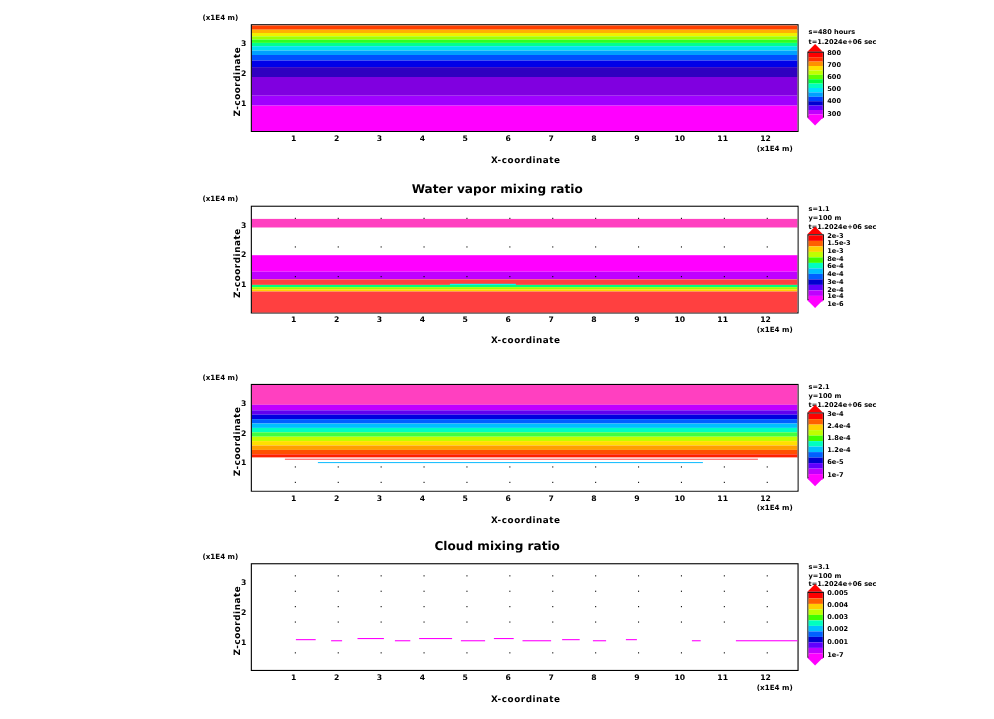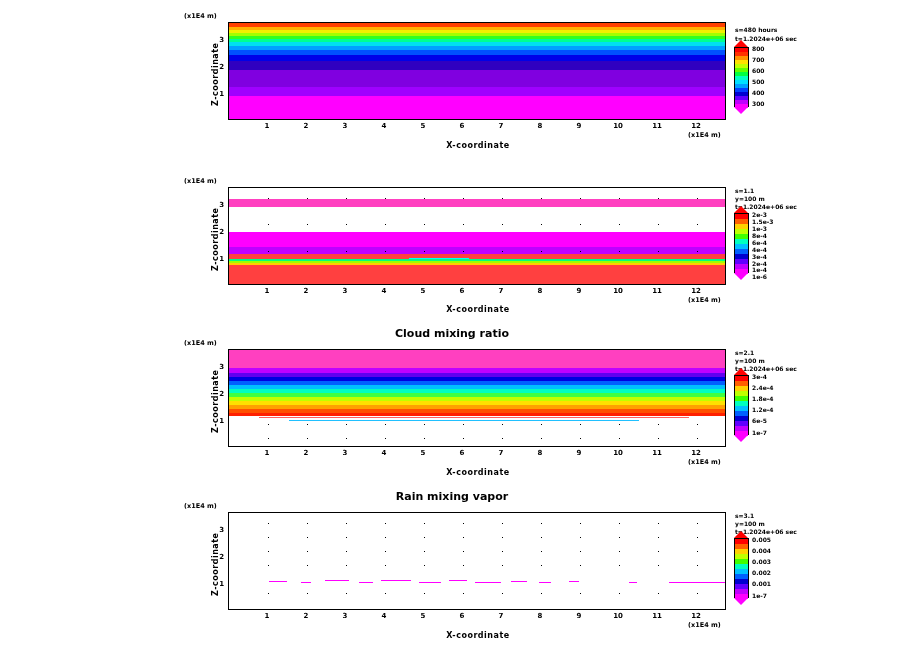--- a/index.html
+++ b/index.html
@@ -86,20 +86,21 @@
   <div class="arrowdn" style="left:734px;top:107px;border-top:7px solid #ff00ff;"></div>
   <div class="cblabel" style="left:752px;top:45px;">800</div>
   <div class="cblabel" style="left:752px;top:56px;">700</div>
   <div class="cblabel" style="left:752px;top:67px;">600</div>
   <div class="cblabel" style="left:752px;top:78px;">500</div>
   <div class="cblabel" style="left:752px;top:89px;">400</div>
   <div class="cblabel" style="left:752px;top:100px;">300</div>
 </div>
 
 <div class="panel" style="top:160px;height:165px;">
+  <div class="title" style="top:5px;">Water vapor mixing ratio</div>
   <div class="unit" style="left:184px;top:17px;">(x1E4 m)</div>
   <div class="plotbox" style="left:228px;top:27px;width:498px;height:98px;">
     <div class="band" style="top:0px;height:11px;background:#ffffff;"></div>
     <div class="band" style="top:11px;height:8px;background:#ff40c0;"></div>
     <div class="band" style="top:19px;height:25px;background:#ffffff;"></div>
     <div class="band" style="top:44px;height:15px;background:#ff00ff;"></div>
     <div class="band" style="top:59px;height:7px;background:#c000ff;"></div>
     <div class="band" style="top:66px;height:5px;background:#ff4040;"></div>
     <div class="band" style="top:71px;height:2px;background:#00ff80;"></div>
     <div class="band" style="top:73px;height:2px;background:#a0ff00;"></div>
@@ -189,21 +190,20 @@
   <div class="cblabel" style="left:752px;top:72px;">8e-4</div>
   <div class="cblabel" style="left:752px;top:79px;">6e-4</div>
   <div class="cblabel" style="left:752px;top:86px;">4e-4</div>
   <div class="cblabel" style="left:752px;top:93px;">3e-4</div>
   <div class="cblabel" style="left:752px;top:100px;">2e-4</div>
   <div class="cblabel" style="left:752px;top:106px;">1e-4</div>
   <div class="cblabel" style="left:752px;top:113px;">1e-6</div>
 </div>
 
 <div class="panel" style="top:325px;height:165px;">
-  <div class="title" style="top:2px;">Cloud mixing ratio</div>
   <div class="unit" style="left:184px;top:14px;">(x1E4 m)</div>
   <div class="plotbox" style="left:228px;top:24px;width:498px;height:98px;">
     <div class="band" style="top:0px;height:18px;background:#ff40c0;"></div>
     <div class="band" style="top:18px;height:5px;background:#c000ff;"></div>
     <div class="band" style="top:23px;height:4px;background:#6000f0;"></div>
     <div class="band" style="top:27px;height:4px;background:#0000e0;"></div>
     <div class="band" style="top:31px;height:4px;background:#0060ff;"></div>
     <div class="band" style="top:35px;height:4px;background:#00c0ff;"></div>
     <div class="band" style="top:39px;height:4px;background:#00ffc0;"></div>
     <div class="band" style="top:43px;height:4px;background:#40ff40;"></div>
@@ -282,21 +282,21 @@
   <div class="arrowdn" style="left:734px;top:110px;border-top:7px solid #ff00ff;"></div>
   <div class="cblabel" style="left:752px;top:48px;">3e-4</div>
   <div class="cblabel" style="left:752px;top:59px;">2.4e-4</div>
   <div class="cblabel" style="left:752px;top:70px;">1.8e-4</div>
   <div class="cblabel" style="left:752px;top:81px;">1.2e-4</div>
   <div class="cblabel" style="left:752px;top:92px;">6e-5</div>
   <div class="cblabel" style="left:752px;top:104px;">1e-7</div>
 </div>
 
 <div class="panel" style="top:488px;height:166px;">
-  <div class="title" style="top:2px;">Rain mixing vapor</div>
+  <div class="title" style="top:2px;">Cloud mixing ratio</div>
   <div class="unit" style="left:184px;top:14px;">(x1E4 m)</div>
   <div class="plotbox" style="left:228px;top:24px;width:498px;height:98px;">
     <div class="cline" style="left:40px;top:68px;width:18px;background:#ff00ff;"></div>
     <div class="cline" style="left:72px;top:69px;width:10px;background:#ff00ff;"></div>
     <div class="cline" style="left:96px;top:67px;width:24px;background:#ff00ff;"></div>
     <div class="cline" style="left:130px;top:69px;width:14px;background:#ff00ff;"></div>
     <div class="cline" style="left:152px;top:67px;width:30px;background:#ff00ff;"></div>
     <div class="cline" style="left:190px;top:69px;width:22px;background:#ff00ff;"></div>
     <div class="cline" style="left:220px;top:67px;width:18px;background:#ff00ff;"></div>
     <div class="cline" style="left:246px;top:69px;width:26px;background:#ff00ff;"></div>

